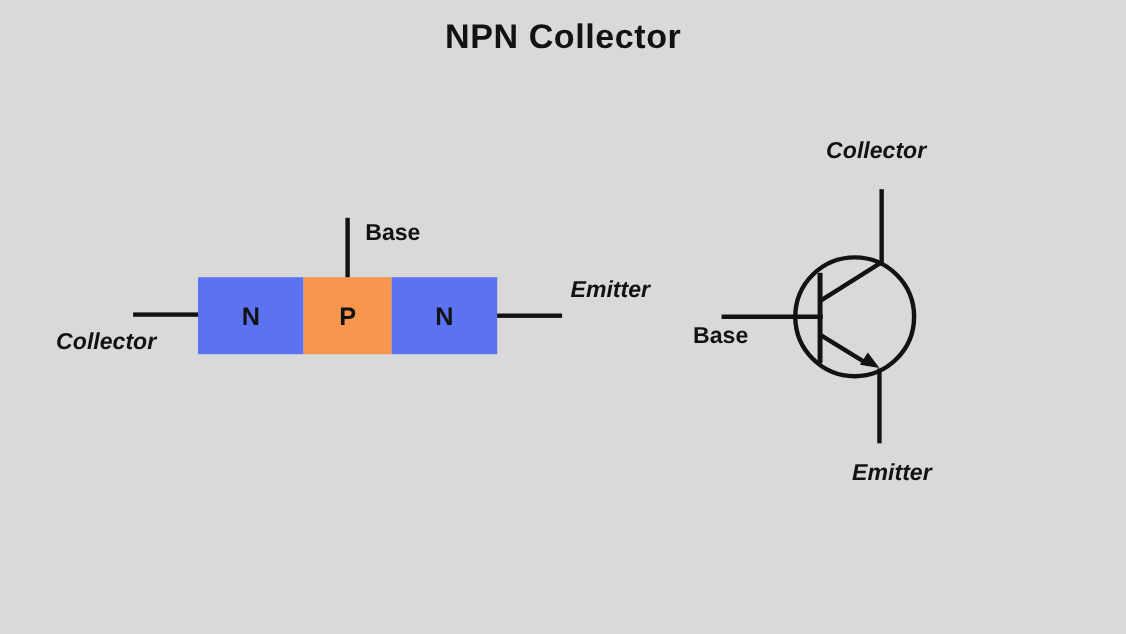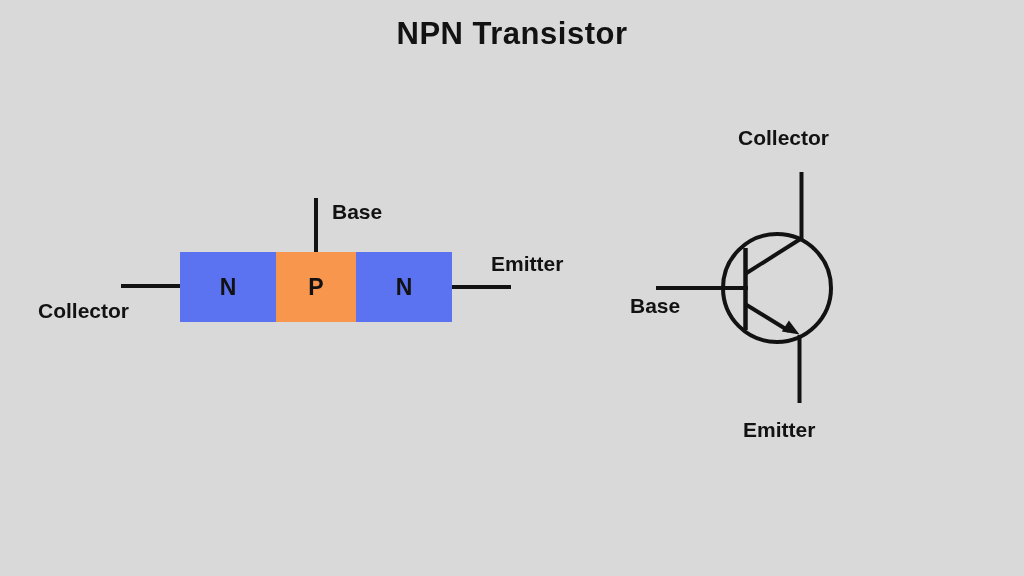--- a/index.html
+++ b/index.html
@@ -33,21 +33,21 @@
     letter-spacing: 0.5px;
     color: var(--ink);
   }
   .label {
     position: absolute;
     font-size: 21px;
     font-weight: 700;
     color: var(--ink);
     white-space: nowrap;
   }
-  .label.centered { text-align: left; }
+  .label.centered { text-align: right; font-style: italic; }
 
   
   .block {
     position: absolute;
     top: 252px;
     height: 70px;
     display: flex;
     align-items: center;
     justify-content: center;
     font-size: 23px;
@@ -78,21 +78,21 @@
 
   .sym-collector-label { left: 738px; top: 126px; width: 104px; }
   .sym-base-label      { left: 630px; top: 294px; }
   .sym-emitter-label   { left: 743px; top: 418px; width: 104px; }
 </style>
 </head>
 <body>
 
 <div class="canvas">
 
-  <div class="title">NPN Transistor</div>
+  <div class="title">NPN Collector</div>
 
   <div>
     <div class="lead h collector-lead"></div>
     <div class="lead v base-lead"></div>
     <div class="lead h emitter-lead"></div>
 
     <div class="block n n1">
       <span>N</span>
     </div>
     <div class="block p p1">

